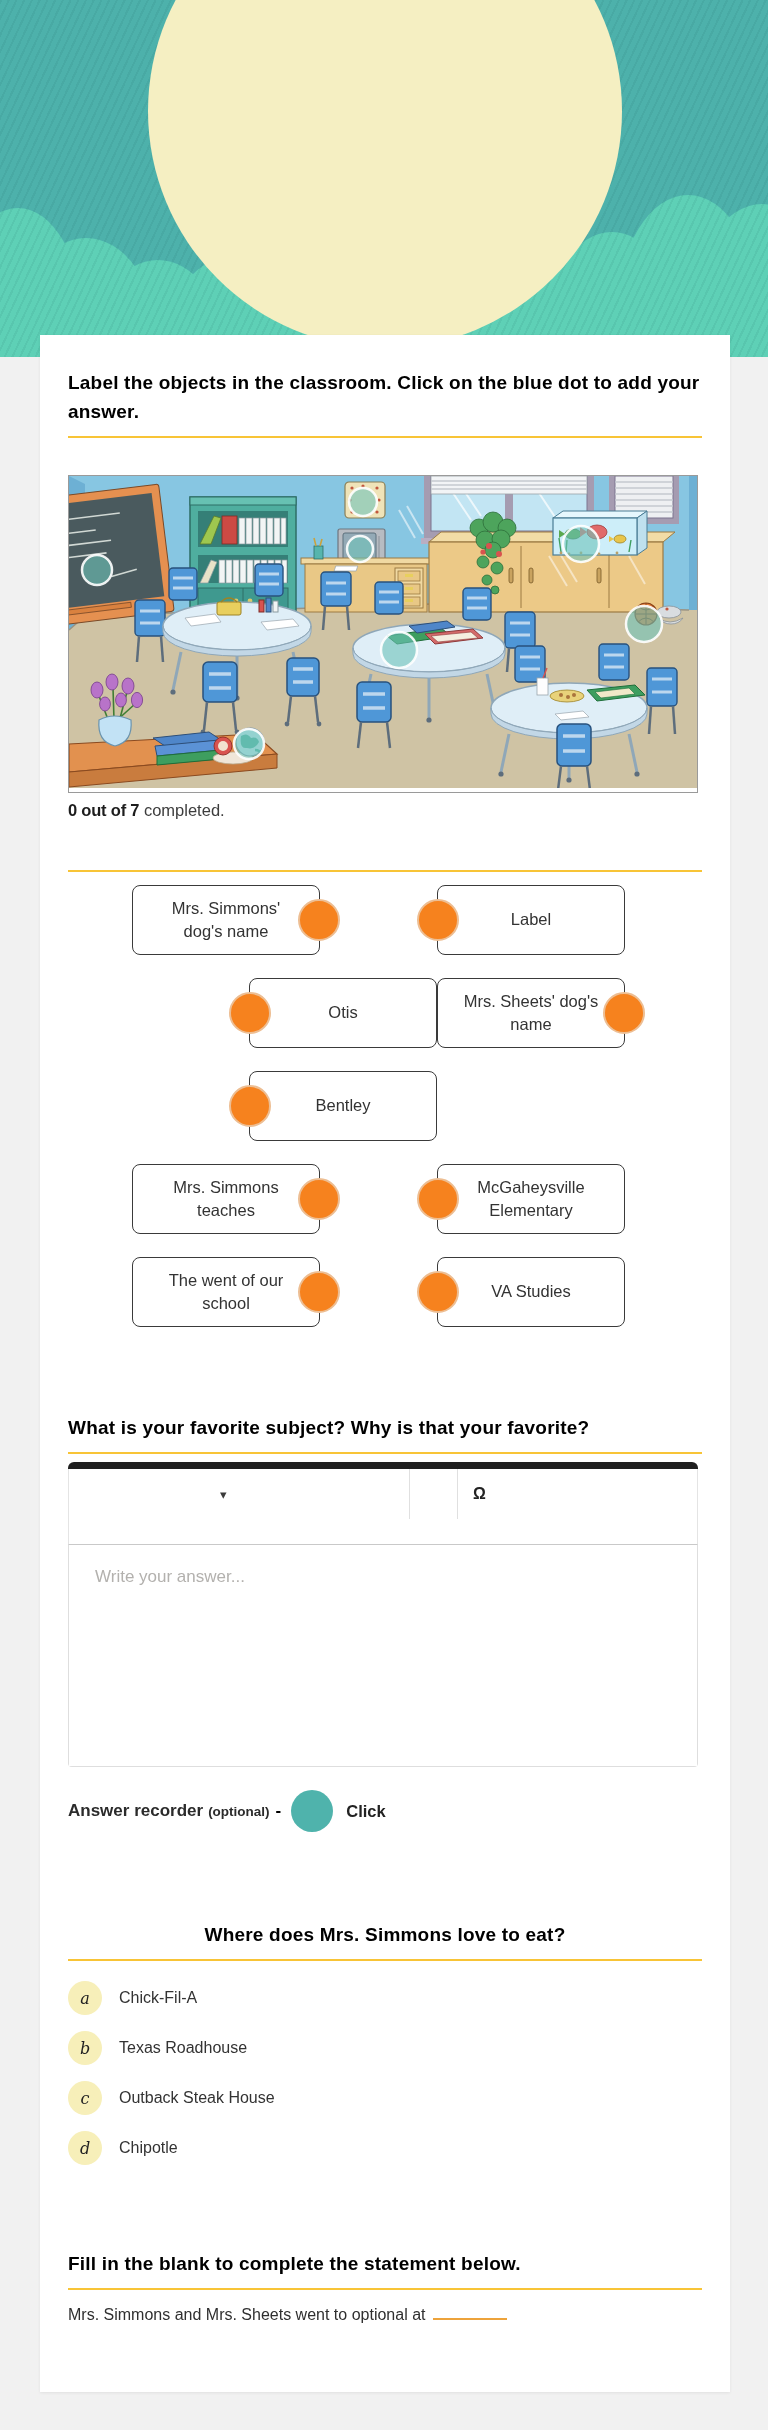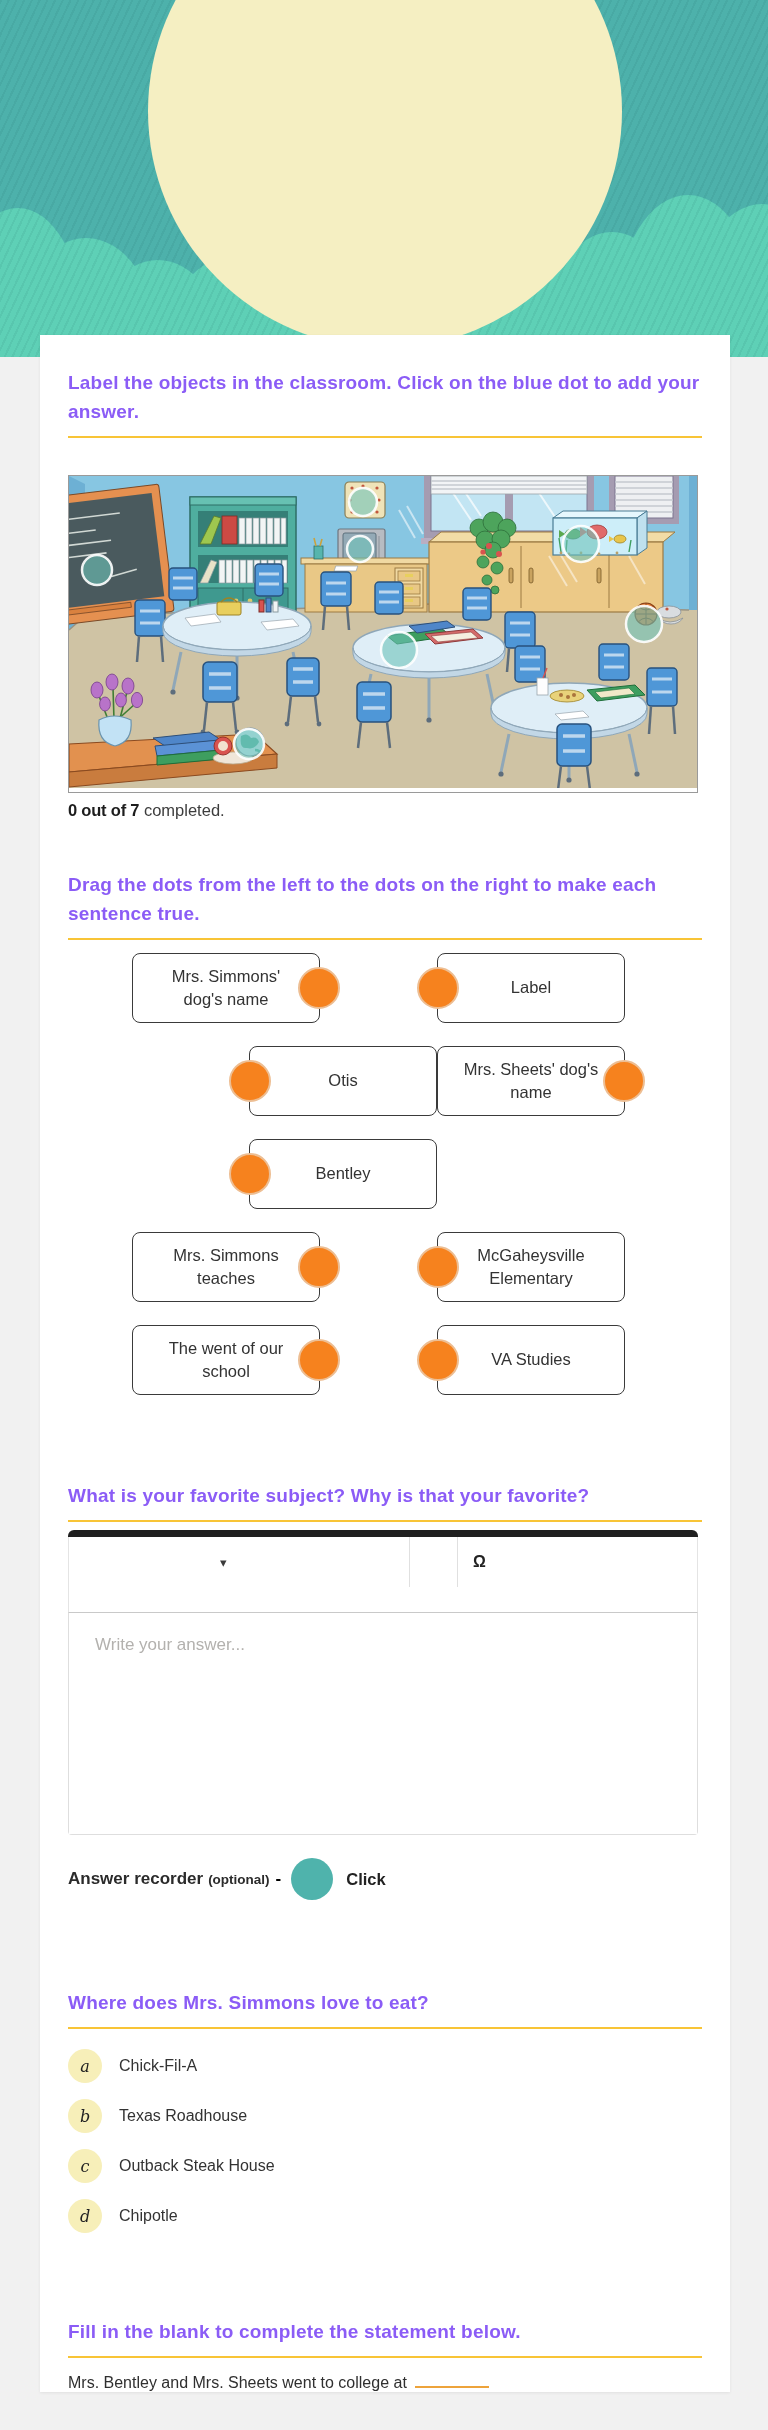--- a/index.html
+++ b/index.html
@@ -12,21 +12,21 @@
   .banner svg { position:absolute; left:0; top:0; }
   .stripes { position:absolute; left:0; top:0; width:768px; height:357px;
              background:repeating-linear-gradient(115deg, rgba(10,70,70,.07) 0 2px, transparent 2px 7px); }
   .sun { position:absolute; left:148px; top:-126px; width:474px; height:474px; border-radius:50%; background:#f5efc2; }
 
   
   .card { position:absolute; left:40px; top:335px; width:690px; height:2057px; background:#ffffff;
           box-shadow:0 1px 3px rgba(0,0,0,.07); padding-top:33px; }
   .content { margin:0 28px; width:634px; }
 
-  .qhead { color:#8b5cf6; font-size:19px; font-weight:bold; line-height:29px; letter-spacing:.2px; }
+  .qhead { color:#000000; font-size:19px; font-weight:bold; line-height:29px; letter-spacing:.2px; }
   .rule  { border-bottom:2px solid #f8c436; margin-top:10px; }
 
   
   .figure { margin-top:37px; width:630px; border:1px solid #9a9a9a; background:#fff; }
   .progress { margin-top:8px; font-size:16.5px; color:#3d3d3d; }
   .progress b { color:#1d1d1d; letter-spacing:-.2px; }
 
   
   .sec-drag { margin-top:50px; }
   .match-area { margin-top:13px; }
@@ -57,21 +57,21 @@
   .editor-body textarea::placeholder { color:#b3b1ae; }
 
   .recorder { margin-top:23px; display:flex; align-items:center; }
   .rec-label { font-size:17px; font-weight:bold; color:#2b2b2b; }
   .rec-opt { font-size:13.5px; font-weight:bold; color:#2b2b2b; margin-left:5px; }
   .rec-dash { font-size:17px; font-weight:bold; margin:0 10px 0 6px; }
   .voice-btn { width:42px; height:42px; border-radius:50%; background:#4fb3ac; border:none; cursor:pointer; }
   .voice-label { font-size:16.5px; font-weight:bold; color:#222; margin-left:13px; }
 
   
-  .sec-mc { margin-top:88px; }
+  .sec-mc { margin-top:88px;text-align:center; }
   .mc-list { margin-top:20px; }
   .mc-row { display:flex; align-items:center; height:34px; margin-bottom:16px; cursor:pointer; }
   .mc-circle { width:34px; height:34px; border-radius:50%; background:#f7efb9; display:flex;
                align-items:center; justify-content:center;
                font-family:"DejaVu Serif", serif; font-style:italic; font-size:16px; color:#222; }
   .mc-label { margin-left:17px; font-size:16px; color:#333; }
 
   
   .sec-fill { margin-top:84px; }
   .fill-line { margin-top:16px; font-size:16px; color:#2f2f2f; }
@@ -529,21 +529,20 @@
               <circle cx="575" cy="148" r="18" fill="rgba(110,195,185,.6)" stroke="rgba(255,255,255,.9)" stroke-width="2.5"></circle>
               <circle cx="180" cy="268" r="15" fill="rgba(110,195,185,.6)" stroke="rgba(255,255,255,.9)" stroke-width="2.5"></circle>
             </g>
           </svg>
         </div>
 
         <div class="progress"><b>0 out of 7</b><span> completed.</span></div>
       </div>
 
       <div class="sec-drag">
-        <div class="qhead">Drag the dots from the left to the dots on the right to make each sentence true.</div>
         <div class="rule"></div>
 
         <div class="match-area">
           <div class="match-row">
             <div class="match-box">
                 <span>Mrs. Simmons' dog's name</span>
                 <span class="dot dot-r"></span>
               </div>
             <div class="match-box right">
                 <span class="dot dot-l"></span>
@@ -635,19 +634,19 @@
             <span class="mc-circle">d</span>
             <span class="mc-label">Chipotle</span>
           </div>
         </div>
       </div>
 
       <div class="sec-fill">
         <div class="qhead">Fill in the blank to complete the statement below.</div>
         <div class="rule"></div>
         <div class="fill-line">
-          <span>Mrs. Bentley and Mrs. Sheets went to college at</span><span class="blank"></span>
+          <span>Mrs. Simmons and Mrs. Sheets went to optional at</span><span class="blank"></span>
         </div>
       </div>
 
     </div>
   </div>
 </div>
 
 </body></html>

